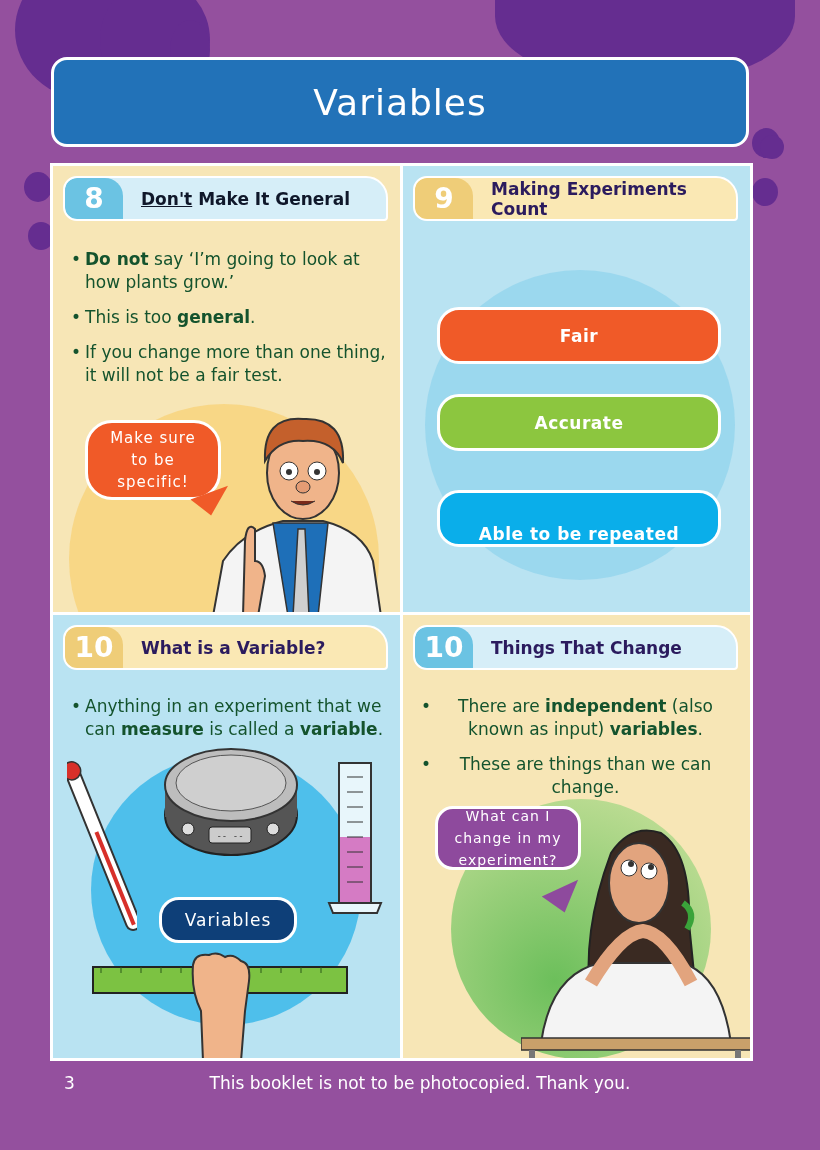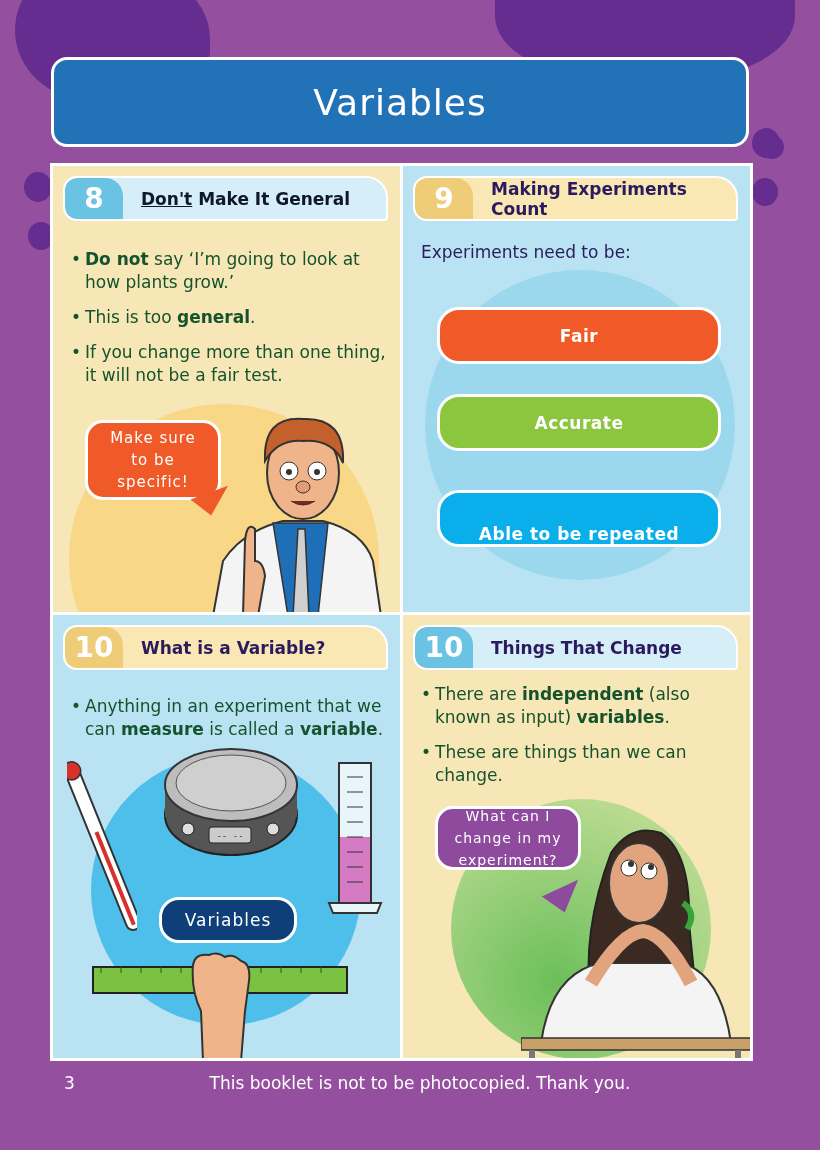--- a/index.html
+++ b/index.html
@@ -92,21 +92,21 @@
       <div class="htitle red">
         <u>Don't</u>
           <span style="white-space:pre"> Make It General</span>
       </div>
     </div>
     <ul class="bul" style="top:82px;">
       <li><b>Do not</b><span> say ‘I’m going to look at how plants grow.’</span></li>
       <li><span style="white-space:pre">This is too </span><b>general</b><span>.</span></li>
       <li><span>If you change more than one thing, it will not be a fair test.</span></li>
     </ul>
-    <div class="bubble" style="left:32px;top:254px;width:136px;height:80px;background:#f05a28;">
+    <div class="bubble" style="left:32px;top:254px;width:136px;height:80px;background:#f05a28;border-radius:27px;">
       <span style="width:100px">Make sure to be specific!</span>
     </div>
     <div style="position:absolute;left:140px;top:326px;width:0;height:0;border-left:14px solid transparent;border-right:26px solid transparent;border-top:22px solid #f05a28;transform:rotate(-20deg);"></div>
 
     <svg style="position:absolute;left:150px;top:245px;" width="180" height="205" viewBox="0 0 180 205">
       <path d="M10 205 L20 150 Q40 120 80 110 L120 110 Q160 120 170 150 L178 205 Z" fill="#f4f4f4" stroke="#333" stroke-width="2"></path>
       <path d="M70 112 L85 205 L115 205 L125 112 Z" fill="#1e6fb8" stroke="#333" stroke-width="1.5"></path>
       <path d="M95 118 L90 205 L106 205 L102 118 Z" fill="#cfcfcf" stroke="#333" stroke-width="1.5"></path>
       <ellipse cx="100" cy="62" rx="36" ry="46" fill="#f0b48a" stroke="#333" stroke-width="2"></ellipse>
       <path d="M62 50 Q60 5 100 8 Q142 6 140 52 Q130 28 100 30 Q75 28 62 50 Z" fill="#c4602c" stroke="#333" stroke-width="2"></path>
@@ -119,21 +119,20 @@
       <path d="M40 205 L42 130 Q44 110 52 118 L52 150 Q60 150 62 165 L55 205 Z" fill="#f0b48a" stroke="#333" stroke-width="2"></path>
     </svg>
   </div>
 
   <div class="panel blue">
     <div class="circle" style="left:22px;top:104px;width:310px;height:310px;background:#8fd3ec;opacity:0.7;"></div>
     <div class="hdr cream-h">
       <div class="num">9</div>
       <div class="htitle">Making Experiments Count</div>
     </div>
-    <div class="intro">Experiments need to be:</div>
     <div class="pill" style="top:141px;background:#f05a28;">
         <span>Fair</span>
       </div>
     <div class="pill" style="top:228px;background:#8cc63f;">
         <span>Accurate</span>
       </div>
     <div class="pill" style="top:324px;background:#0aaeea;align-items:flex-end;">
         <span>Able to be repeated</span>
       </div>
   </div>
@@ -202,21 +201,21 @@
       <path d="M102 14 Q104 2 118 4 Q126 0 134 6 Q142 2 150 10 Q160 12 158 30 L154 60 L150 110 L112 110 L110 60 Q100 40 102 14 Z" fill="#f0b48a" stroke="#333" stroke-width="2"></path>
     </svg>
   </div>
 
   <div class="panel cream">
     <div class="circle" style="left:48px;top:184px;width:260px;height:260px;background:radial-gradient(circle at 40% 70%, #6cbf5b, #cfe3a0);"></div>
     <div class="hdr blue-h">
       <div class="num">10</div>
       <div class="htitle">Things That Change</div>
     </div>
-    <ul class="bul" style="top:68px;">
+    <ul class="bul" style="top:80px;text-align:center;">
       <li><span style="white-space:pre-wrap">There are </span><b>independent</b><span style="white-space:pre-wrap"> (also known as input) </span><b>variables</b><span>.</span></li>
       <li><span>These are things than we can change.</span></li>
     </ul>
     <div class="bubble" style="left:32px;top:191px;width:146px;height:64px;background:#8e4a9d;font-size:14px;">
       <span style="width:118px">What can I change in my experiment?</span>
     </div>
     <div style="position:absolute;left:142px;top:272px;width:0;height:0;border-left:14px solid transparent;border-right:26px solid transparent;border-top:24px solid #8e4a9d;transform:rotate(-25deg);"></div>
 
     <svg style="position:absolute;left:118px;top:198px;" width="230" height="245" viewBox="0 0 230 245">
       <path d="M90 40 Q110 10 140 20 Q170 40 168 110 L175 180 L70 190 Q60 120 90 40 Z" fill="#3a2a22" stroke="#222" stroke-width="2"></path>

